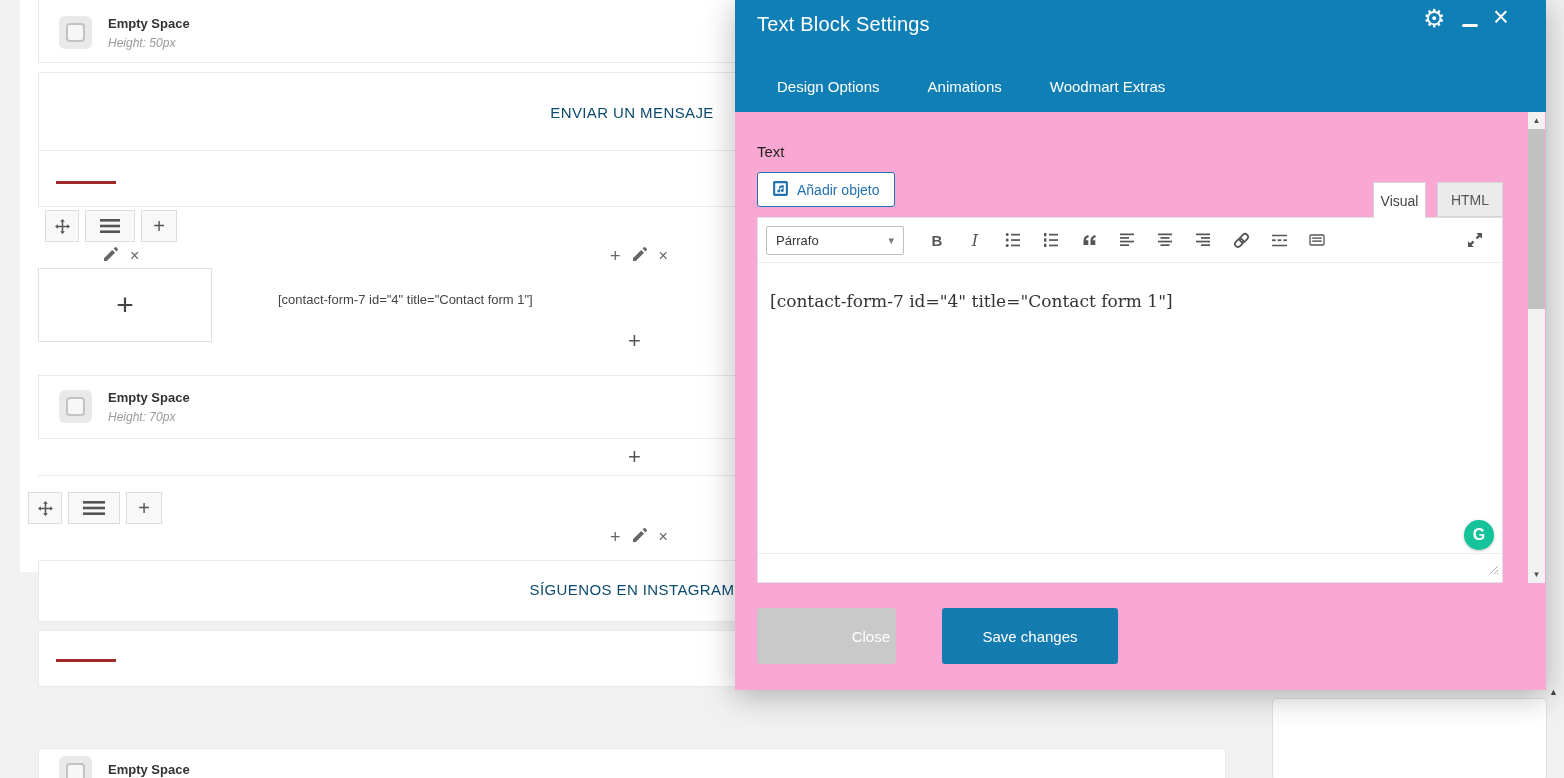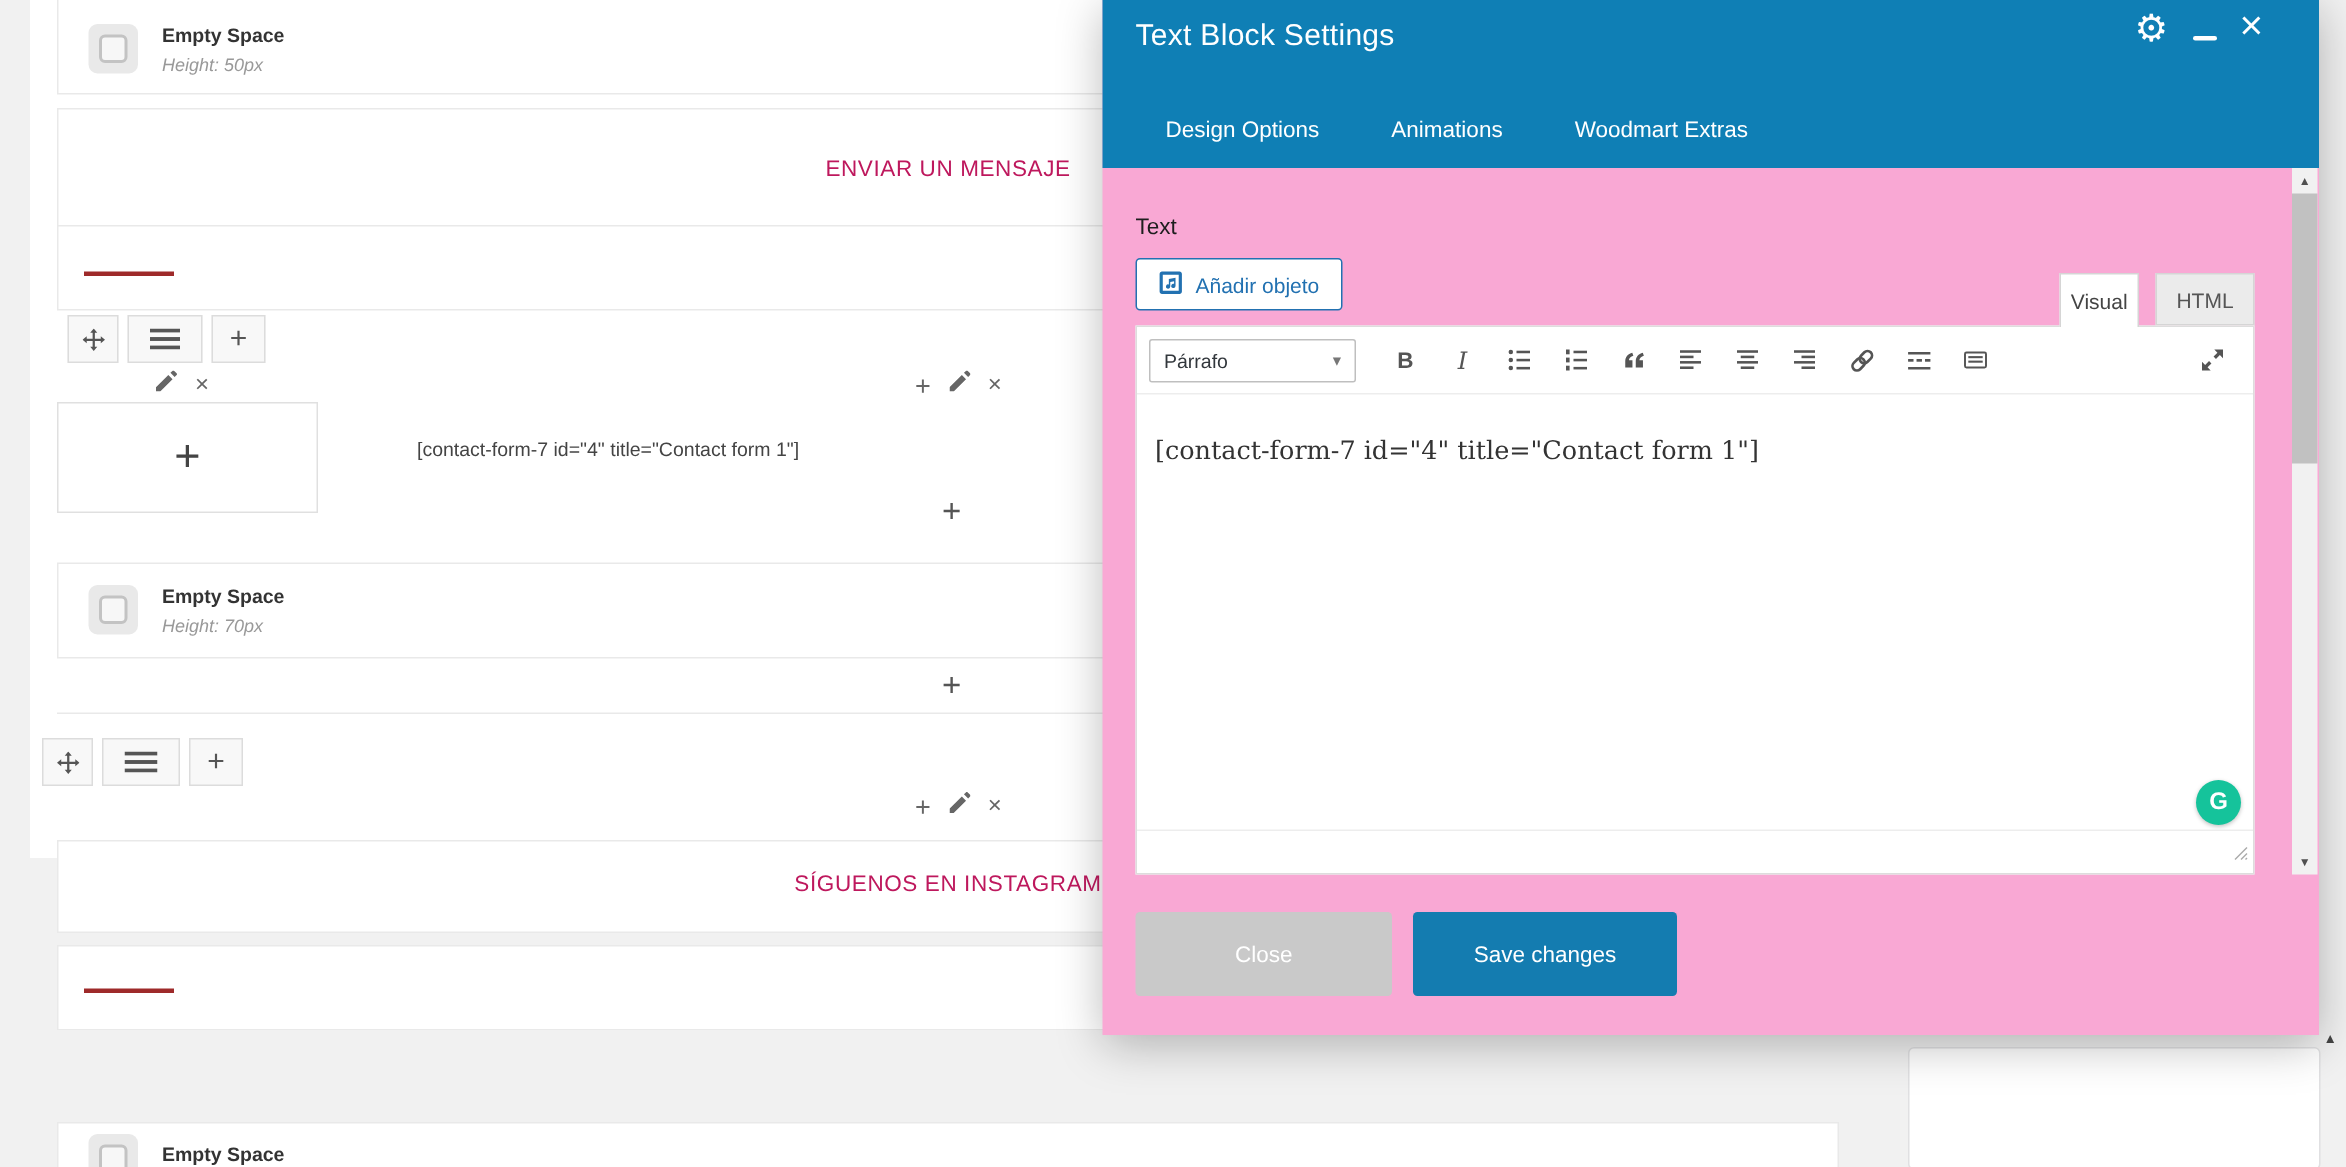--- a/index.html
+++ b/index.html
@@ -7,21 +7,21 @@
          font-family:"Liberation Sans",sans-serif;color:#333;}
 
   
   .canvas{position:absolute;left:20px;top:0;width:1221px;height:572px;background:#fff;
           border-right:1px solid #e2e2e2;}
   .rowbox{position:absolute;border:1px solid #e9e9e9;background:#fff;}
   .es-icon{position:absolute;width:33px;height:33px;background:#e9e9e9;border-radius:6px;}
   .es-icon::after{content:"";position:absolute;inset:7px;border:2px solid #c3c3c3;border-radius:4px;background:#f7f7f7;}
   .es-title{position:absolute;font-size:13px;font-weight:700;color:#333;}
   .es-sub{position:absolute;font-size:12px;font-style:italic;color:#999;}
-  .heading{position:absolute;left:0;width:100%;text-align:center;font-size:15px;color:#be185d;letter-spacing:.4px;}
+  .heading{position:absolute;left:0;width:100%;text-align:center;font-size:15px;color:#0c4a6e;letter-spacing:.4px;}
   .red-line{position:absolute;background:#9e2a2a;}
   .ctrl-box{position:absolute;height:30px;background:#f8f8f8;border:1px solid #dcdcdc;
             display:flex;align-items:center;justify-content:center;color:#555;cursor:pointer;}
   .ctrl-box svg{display:block;}
   .plus-ch{font-weight:300;color:#555;line-height:1;}
   .col-ctrl{position:absolute;display:flex;align-items:center;gap:12px;color:#666;}
   .col-ctrl .xch{font-size:16px;line-height:1;color:#666;}
   .col-ctrl .pl{font-size:18px;font-weight:300;line-height:1;}
   .addbox{position:absolute;border:1px solid #e0e0e0;background:#fff;display:flex;align-items:center;justify-content:center;}
   .addbox .plus-ch{font-size:30px;color:#444;}
@@ -98,22 +98,22 @@
              box-shadow:0 1px 3px rgba(0,0,0,.25);cursor:pointer;}
   .e-status{position:absolute;left:0;right:0;bottom:0;height:28px;border-top:1px solid #ededed;}
   .grip{position:absolute;right:3px;bottom:3px;cursor:nwse-resize;}
 
   .m-scroll{position:absolute;left:793px;top:112px;width:17px;height:471px;background:#f1f1f1;}
   .sc-btn{position:absolute;left:0;width:17px;height:17px;display:flex;align-items:center;justify-content:center;
           font-size:8px;color:#505050;cursor:pointer;}
   .sc-up{top:0;} .sc-down{bottom:0;}
   .sc-thumb{position:absolute;left:0;top:17px;width:17px;height:180px;background:#c1c1c1;cursor:pointer;}
 
-  .btn-close{position:absolute;left:22px;top:608px;width:171px;height:56px;background:#c9c9c9;color:#fff;
-             border:none;border-radius:3px;font-size:15px;font-family:"Liberation Sans",sans-serif;cursor:pointer;}
+  .btn-close{position:absolute;left:22px;top:608px;width:139px;height:56px;background:#c9c9c9;color:#fff;
+             border:none;border-radius:3px;font-size:15px;font-family:"Liberation Sans",sans-serif;cursor:pointer;text-align:right;}
   .btn-save{position:absolute;left:207px;top:608px;width:176px;height:56px;background:#147cb0;color:#fff;
             border:none;border-radius:3px;font-size:15px;font-family:"Liberation Sans",sans-serif;cursor:pointer;}
 
   
   .corner-panel{position:absolute;left:1272px;top:698px;width:273px;height:80px;background:#fff;
                 border:1px solid #e0e0e2;border-radius:4px;z-index:5;}
   .pg-arrow{position:absolute;left:1549px;top:687px;font-size:9px;color:#444;z-index:6;cursor:pointer;}
 </style>
 </head>
 <body>

